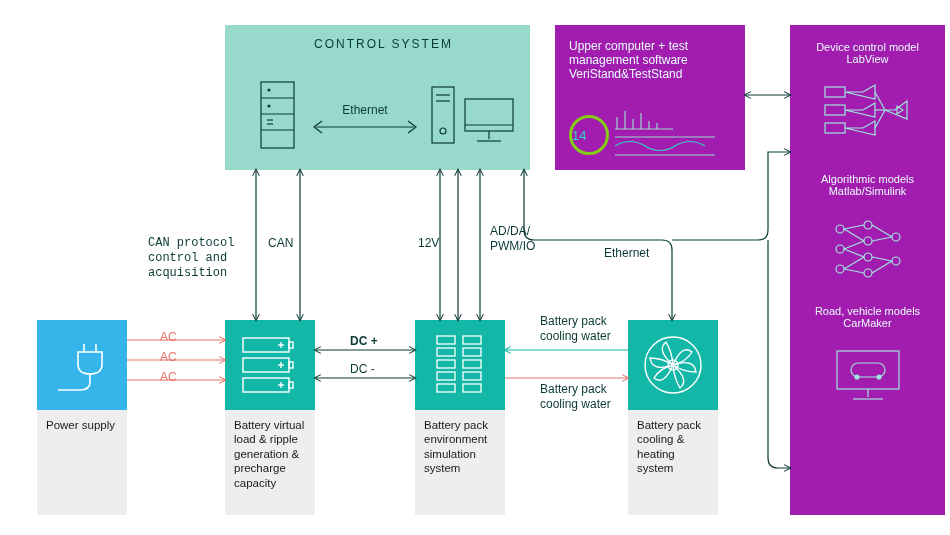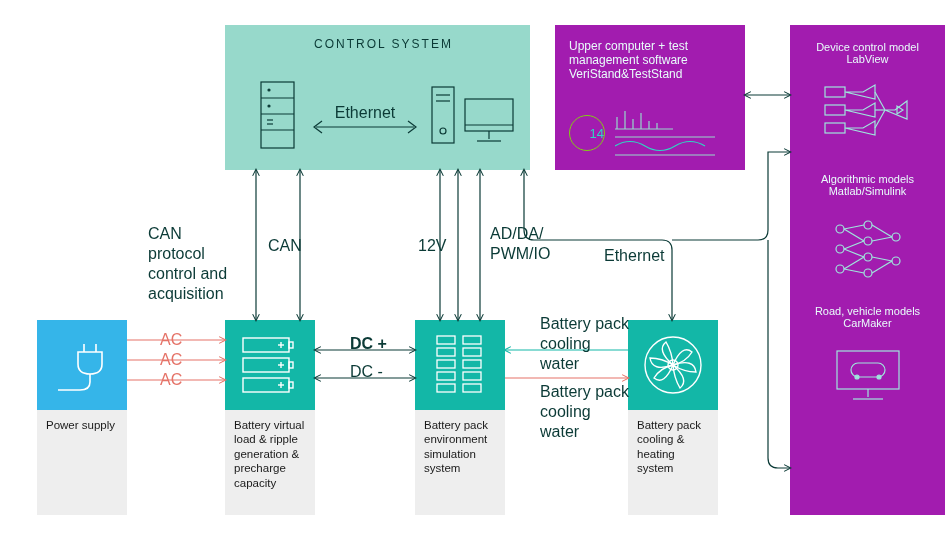--- a/index.html
+++ b/index.html
@@ -22,21 +22,21 @@
     position: absolute;
     box-sizing: border-box;
     background: #eeeeee;
     color: #1a1a1a;
     padding: 8px 9px;
     font-size: 11.5px;
     line-height: 1.25;
   }
   .anno {
     position: absolute;
-    font-size: 16px;
+    font-size: 12px;
     color: #0b3a36;
     line-height: 1.25;
   }
   svg.icon-svg {
     stroke: #0b3a36;
     fill: none;
     stroke-width: 1.2;
   }
   svg.icon-light {
     stroke: #e9fdfb;
@@ -84,21 +84,21 @@
     <line x1="26" y1="34" x2="26" y2="42"></line>
     <line x1="14" y1="44" x2="38" y2="44"></line>
   </svg>
 </div>
 
 <div class="box dark" style="left:555px; top:25px; width:190px; height:145px; padding:14px 14px;">
   <div style="color:#e9fdfb;">Upper computer + test</div>
   <div style="color:#e9fdfb;">management software</div>
   <div style="color:#e9fdfb;">VeriStand&amp;TestStand</div>
 
-  <div style="position:absolute; left:14px; top:90px; width:34px; height:34px; border:1px solid #84cc16; border-radius:50%; display:flex; align-items:center; justify-content:flex-end; color:#2fd6c3; font-size:13px;">
+  <div style="position:absolute; left:14px; top:90px; width:34px; height:34px; border:3px solid #84cc16; border-radius:50%; display:flex; align-items:center; justify-content:flex-start; color:#2fd6c3; font-size:13px;">
     <span>14</span>
   </div>
   <svg class="icon-light" style="position:absolute; left:60px; top:84px; width:60px; height:22px; stroke:#97d9cb;" viewBox="0 0 60 22">
     <line x1="2" y1="20" x2="2" y2="8"></line>
     <line x1="10" y1="20" x2="10" y2="2"></line>
     <line x1="18" y1="20" x2="18" y2="10"></line>
     <line x1="26" y1="20" x2="26" y2="4"></line>
     <line x1="34" y1="20" x2="34" y2="12"></line>
     <line x1="42" y1="20" x2="42" y2="14"></line>
     <line x1="0" y1="20" x2="58" y2="20"></line>
@@ -277,21 +277,21 @@
   <line x1="127" y1="360" x2="225" y2="360" stroke="#e57368" stroke-width="1.2" marker-end="url(#ah-red)"></line>
   <line x1="127" y1="380" x2="225" y2="380" stroke="#e57368" stroke-width="1.2" marker-end="url(#ah-red)"></line>
 
   <line x1="315" y1="350" x2="415" y2="350" stroke="#0b3a36" stroke-width="1.2" marker-start="url(#ah-dark)" marker-end="url(#ah-dark)"></line>
   <line x1="315" y1="378" x2="415" y2="378" stroke="#0b3a36" stroke-width="1.2" marker-start="url(#ah-dark)" marker-end="url(#ah-dark)"></line>
 
   <line x1="505" y1="350" x2="628" y2="350" stroke="#13b7a7" stroke-width="1.2" marker-start="url(#ah-teal)"></line>
   <line x1="505" y1="378" x2="628" y2="378" stroke="#e57368" stroke-width="1.2" marker-end="url(#ah-red)"></line>
 </svg>
 
-<div class="anno" style="left:148px; top:224px; width:90px;">
+<div class="anno" style="left:148px; top:236px; width:90px;font-family:Liberation Mono, monospace;">
   <div>CAN protocol</div>
   <div>control and</div>
   <div>acquisition</div>
 </div>
 <div class="anno" style="left:268px; top:236px;">CAN</div>
 <div class="anno" style="left:418px; top:236px;">12V</div>
 <div class="anno" style="left:490px; top:224px; width:70px;">
   <div>AD/DA/</div>
   <div>PWM/IO</div>
 </div>

